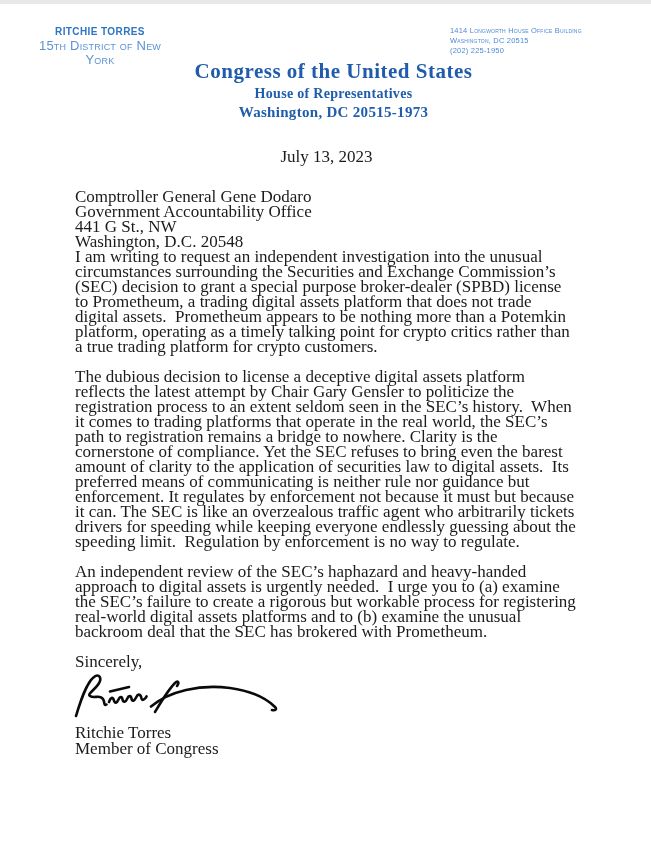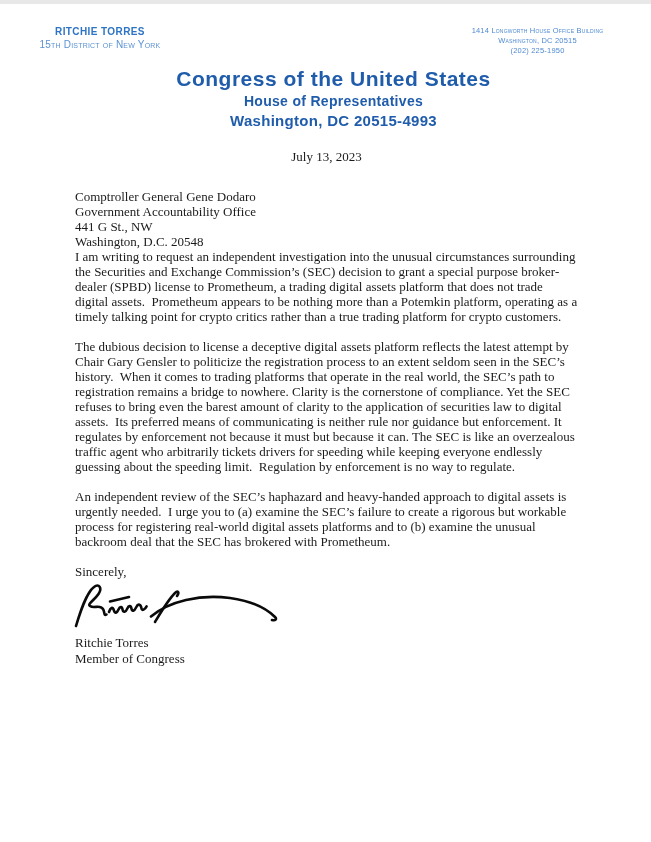--- a/index.html
+++ b/index.html
@@ -24,63 +24,63 @@
     font-family: "Liberation Sans", sans-serif;
     line-height: 1.15;
   }
   .hdr-name {
     font-size: 10px;
     font-weight: bold;
     letter-spacing: 0.4px;
     color: #2e74c4;
   }
   .hdr-district {
-    font-size: 10px;
+    font-size: 13px;
     font-variant: small-caps;
     letter-spacing: 0.2px;
     color: #5b92d4;
     margin-top: 1px;
   }
   .hdr-right {
     position: absolute;
     right: 26px;
     top: 22px;
     width: 175px;
-    text-align: center;
+    text-align: left;
     font-family: "Liberation Sans", sans-serif;
     font-size: 7.5px;
     font-variant: small-caps;
     letter-spacing: 0.2px;
     color: #4e89d3;
     line-height: 1.3;
   }
   .hdr-right .phone { font-variant: normal; }
 
   .masthead {
     position: absolute;
-    top: 62px;
+    top: 54px;
     left: 0;
     right: 0;
     text-align: center;
     color: #1f5cab;
-    font-family: Liberation Sans, sans-serif;
+    font-family: Liberation Serif, serif;
     font-weight: bold;
     padding-left: 16px;
   }
   .masthead .m1 { font-size: 21px; line-height: 26px; letter-spacing: 0.5px; }
   .masthead .m2 { font-size: 14px; line-height: 19px; letter-spacing: 0.3px; }
   .masthead .m3 { font-size: 15px; line-height: 19px; letter-spacing: 0.3px; }
 
   
   .body-block {
     position: absolute;
     left: 75px;
     top: 145px;
     width: 503px;
-    font-size: 13px;
+    font-size: 17px;
     line-height: 15px;
   }
   .date { text-align: center; margin: 0 0 25px 0; }
   .recipient div { white-space: pre-wrap; }
   .salutation { margin: 13px 0 10px 0; }
   .para { margin: 0 0 15px 0; white-space: pre-wrap; }
   .thanks { margin: 16px 0 14px 0; }
   .closing { margin: 0; }
 
   .signature {
@@ -103,21 +103,21 @@
 
   <div class="hdr-right" data-name="office-address-block">
     <div data-name="office-address-line1">1414 Longworth House Office Building</div>
     <div data-name="office-address-line2">Washington, DC 20515</div>
     <div class="phone" data-name="office-phone">(202) 225-1950</div>
   </div>
 
   <div class="masthead" data-name="masthead">
     <div class="m1" data-name="masthead-congress-line">Congress of the United States</div>
     <div class="m2" data-name="masthead-house-line">House of Representatives</div>
-    <div class="m3" data-name="masthead-washington-line">Washington, DC 20515-4993</div>
+    <div class="m3" data-name="masthead-washington-line">Washington, DC 20515-1973</div>
   </div>
 
   <div class="body-block" data-name="letter-body">
     <div class="date" data-name="letter-date">July 13, 2023</div>
 
     <div class="recipient" data-name="recipient-address-block">
       <div data-name="recipient-line">Comptroller General Gene Dodaro</div>
       <div data-name="recipient-line">Government Accountability Office</div>
       <div data-name="recipient-line">441 G St., NW</div>
       <div data-name="recipient-line">Washington, D.C. 20548</div>

